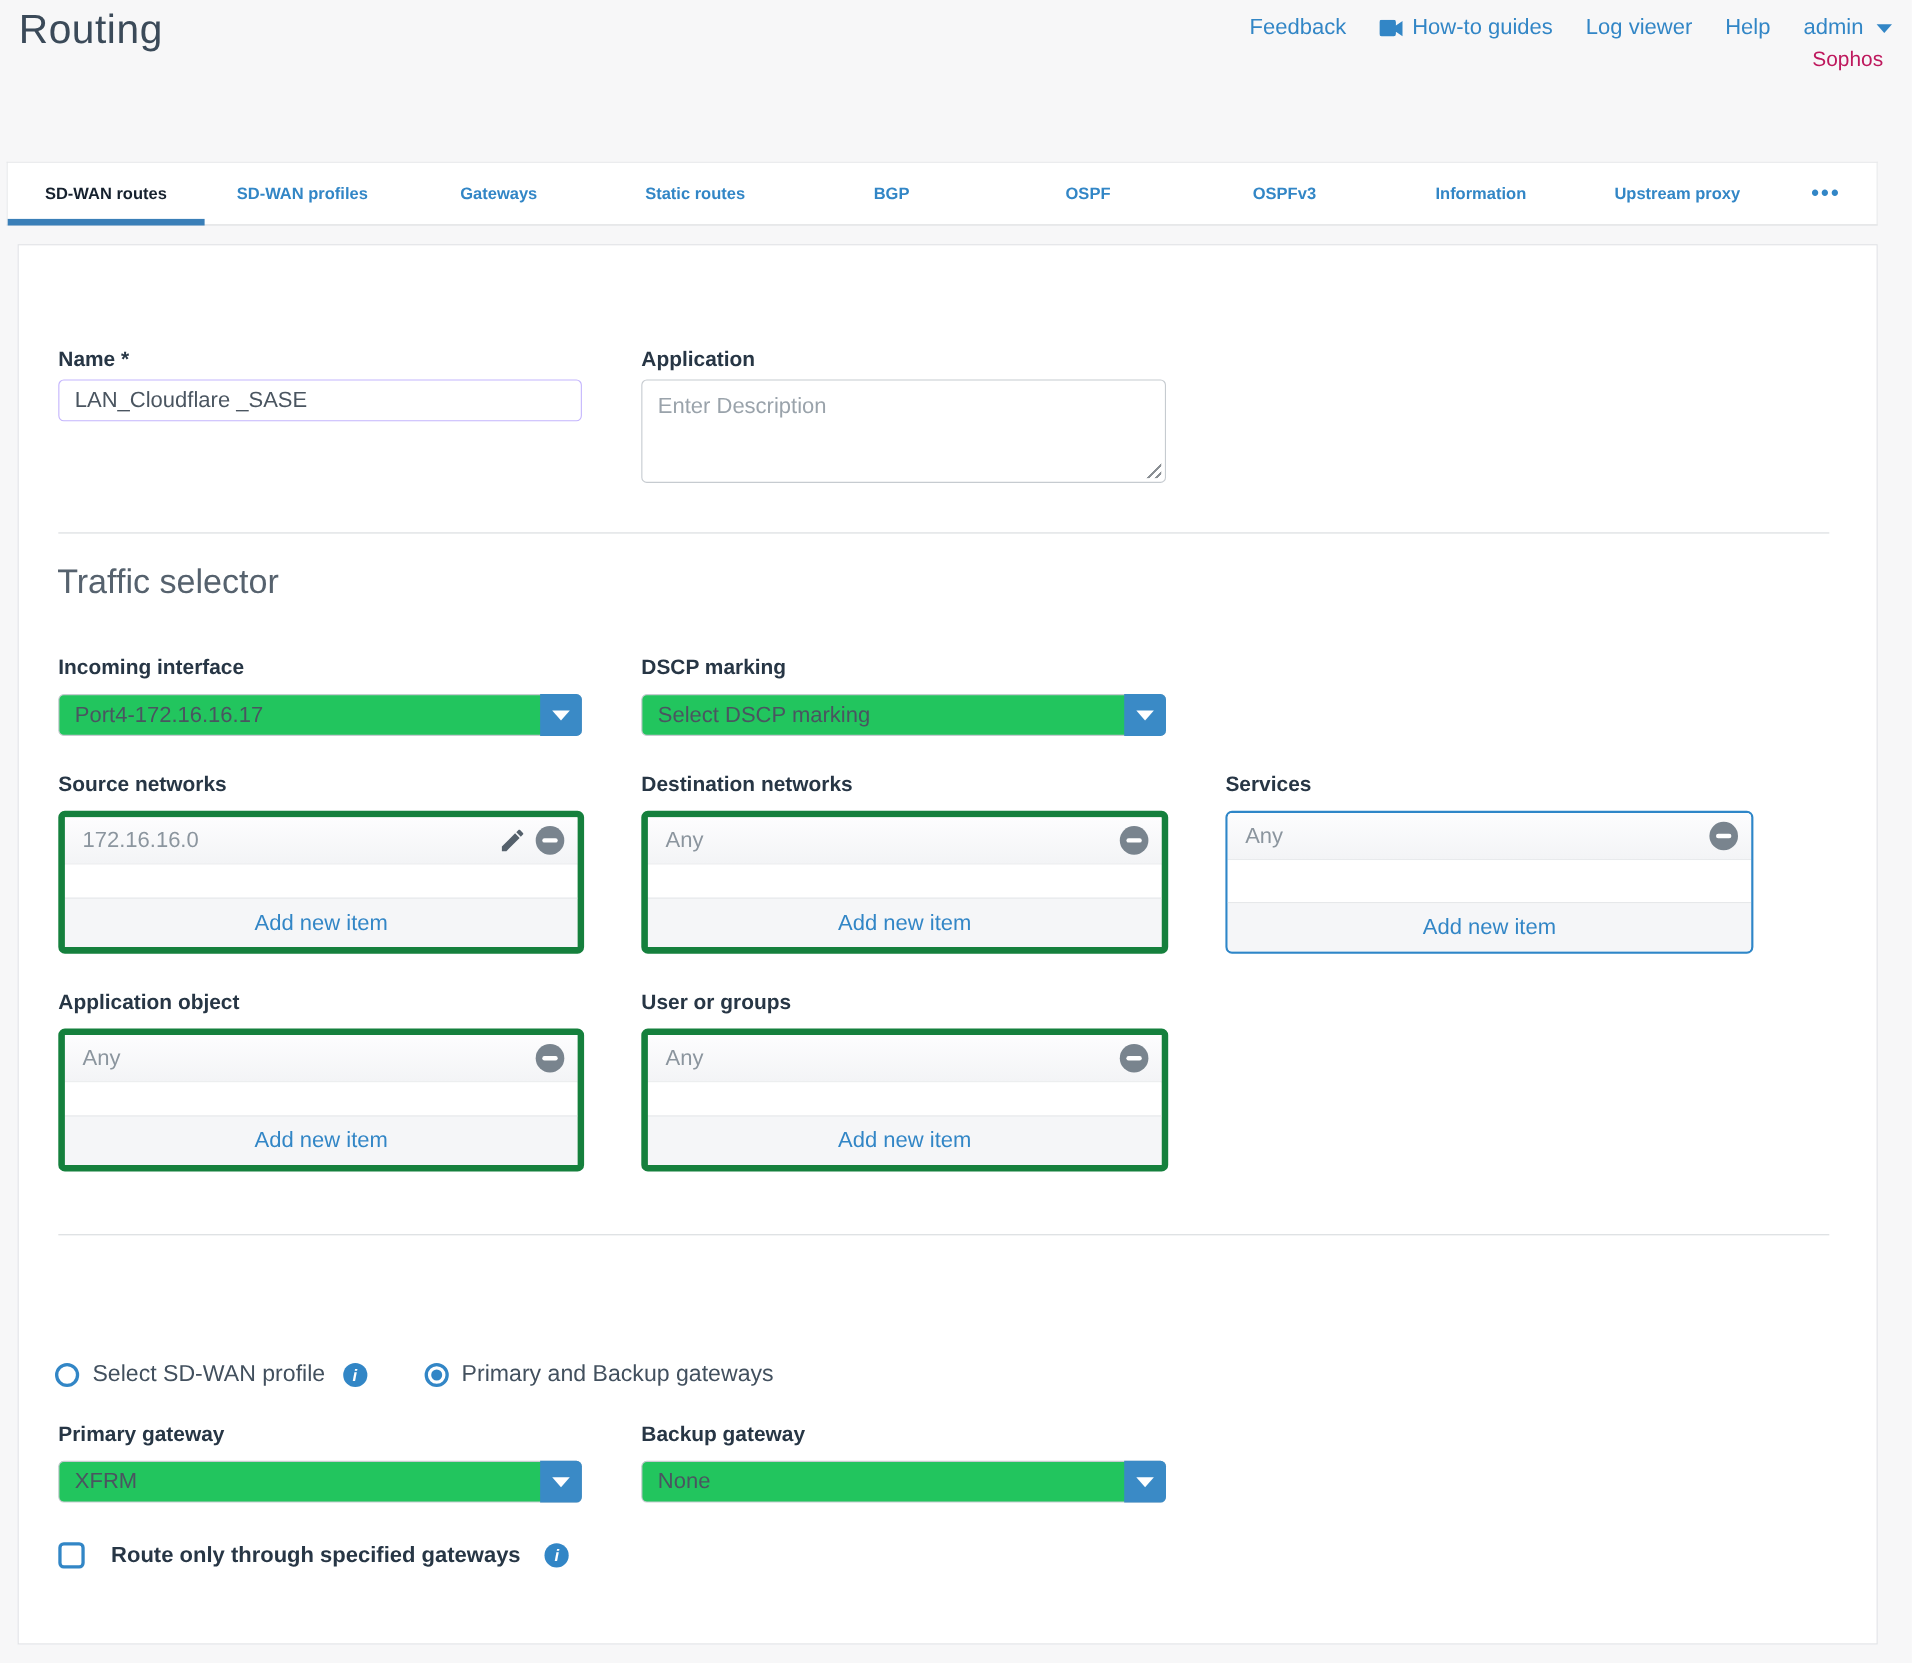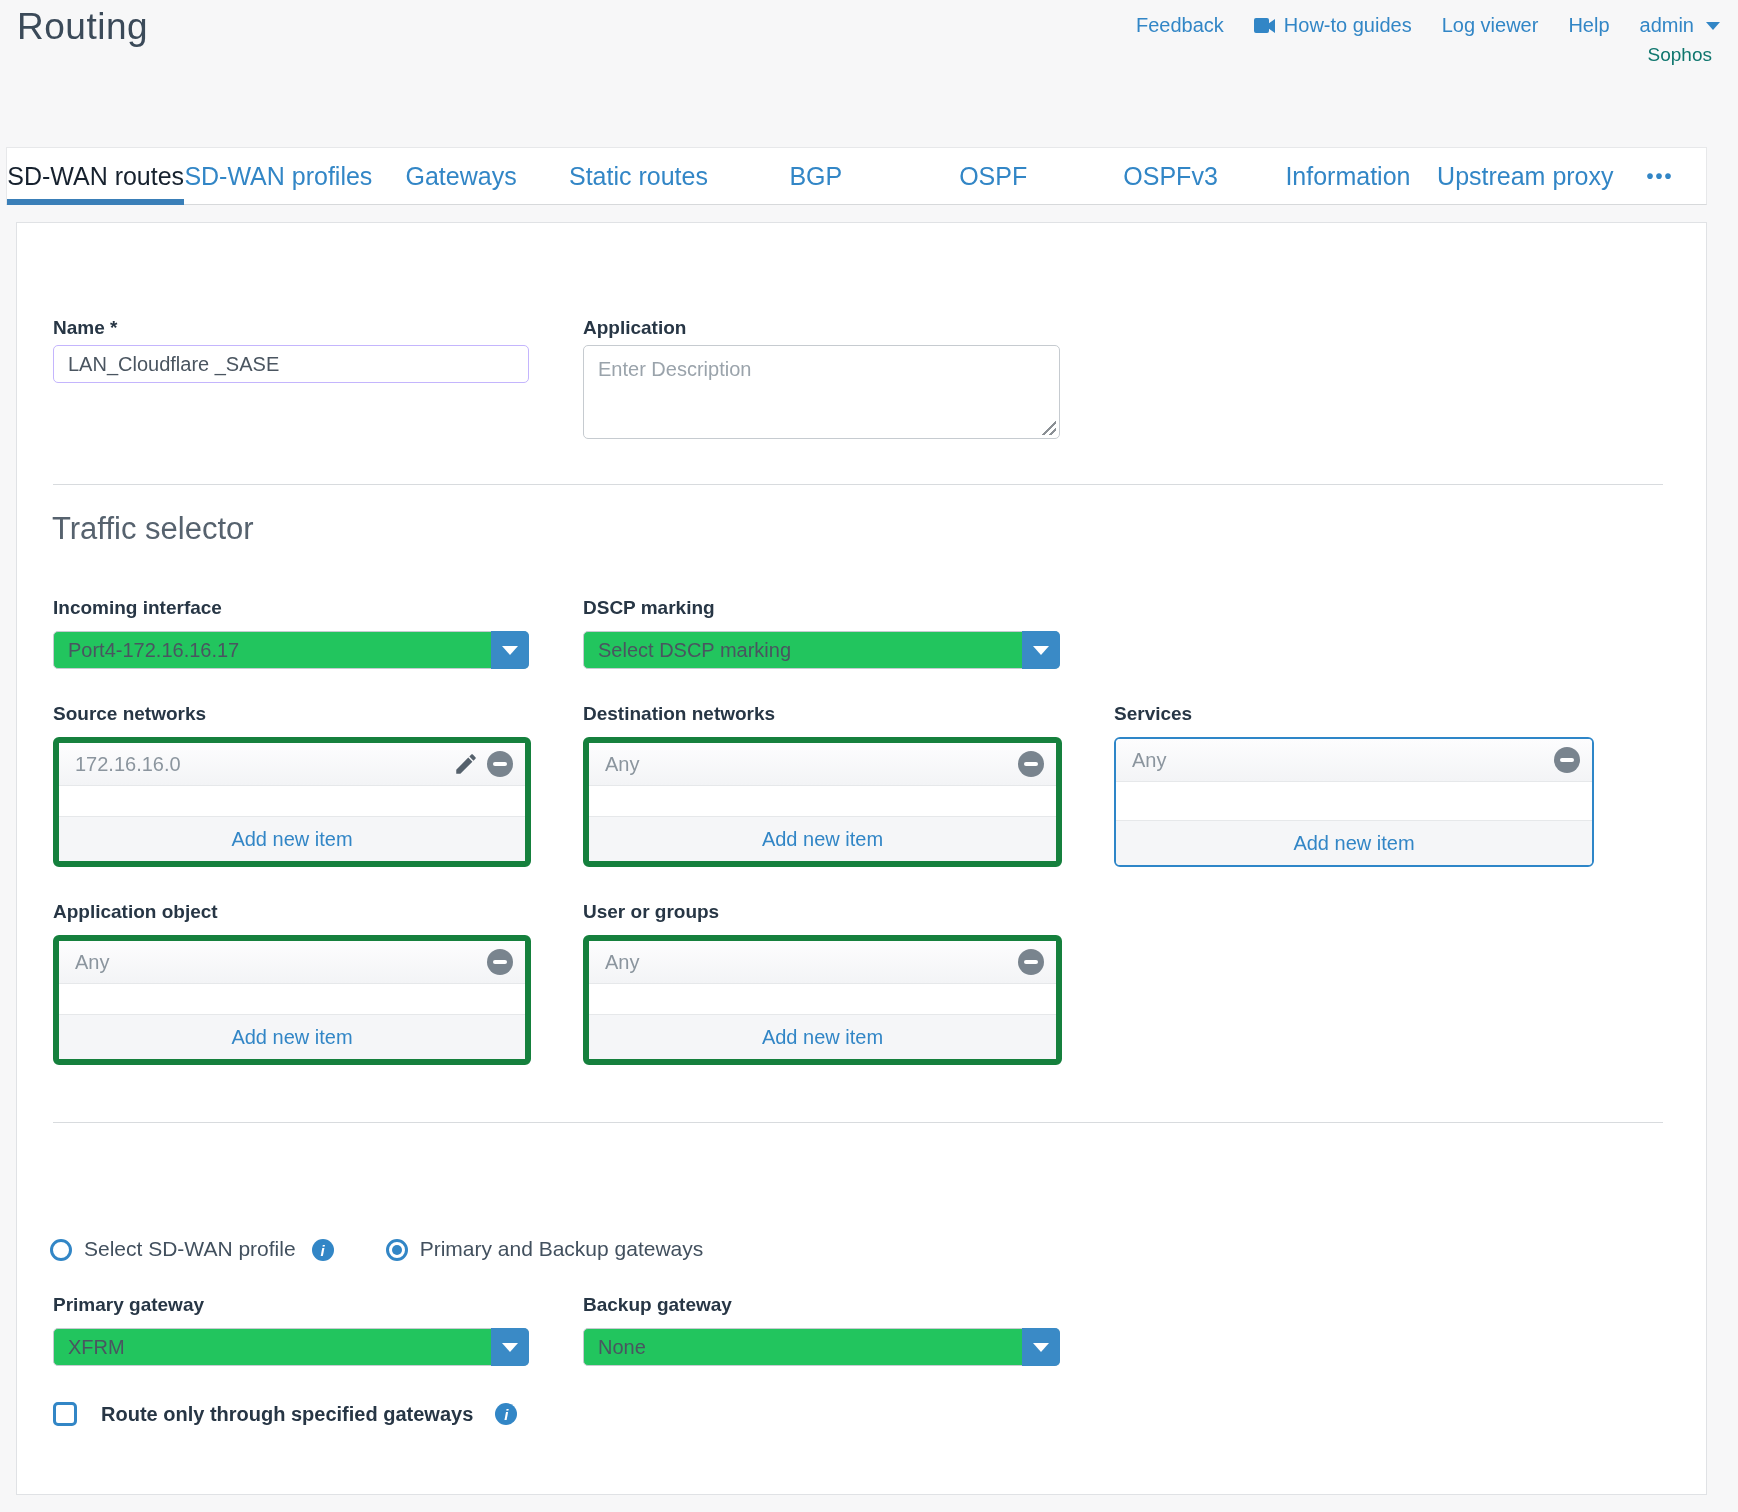--- a/index.html
+++ b/index.html
@@ -23,33 +23,33 @@
     font-size:20px;color:#3286c6;white-space:nowrap;
   }
   .navlink{display:flex;align-items:center;gap:8px;cursor:pointer;}
   .caret-down{
     width:0;height:0;margin-left:4px;
     border-left:7px solid transparent;border-right:7px solid transparent;
     border-top:8px solid #3286c6;display:inline-block;
   }
   .brand{
     position:absolute;right:26px;top:44px;
-    font-size:19px;color:#0f766e;
+    font-size:19px;color:#be185d;
   }
   
   .tabbar{
     position:absolute;left:6px;top:147px;width:1701px;height:58px;
     background:#fff;
     border:1px solid #e7e8ea;border-bottom:1px solid #d7d9db;
     box-sizing:border-box;
     display:flex;align-items:stretch;
   }
   .tab{
     flex:1;display:flex;align-items:center;justify-content:center;
-    font-size:25px;font-weight:400;color:#3286c6;position:relative;cursor:pointer;
+    font-size:15px;font-weight:700;color:#3286c6;position:relative;cursor:pointer;
     white-space:nowrap;
     text-align:center;
   }
   .tab.active{color:#16212e;}
   .tab.active::after{
     content:'';position:absolute;left:0;right:0;bottom:-1px;height:6px;background:#3a7fb8;
   }
   .tab-more{
     width:92px;display:flex;align-items:center;justify-content:center;
     color:#3286c6;font-size:20px;font-weight:700;letter-spacing:2px;cursor:pointer;

